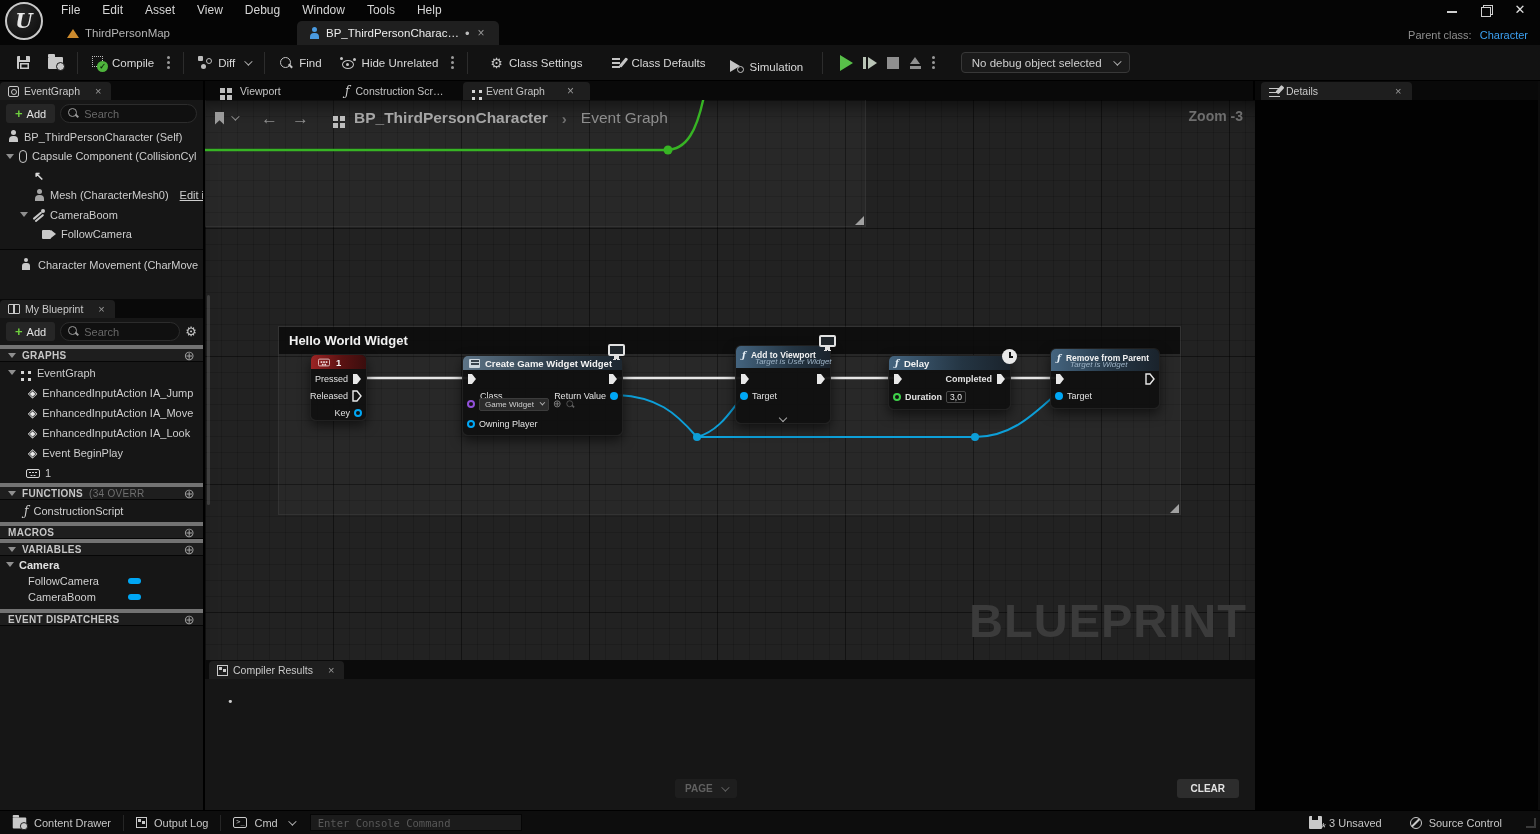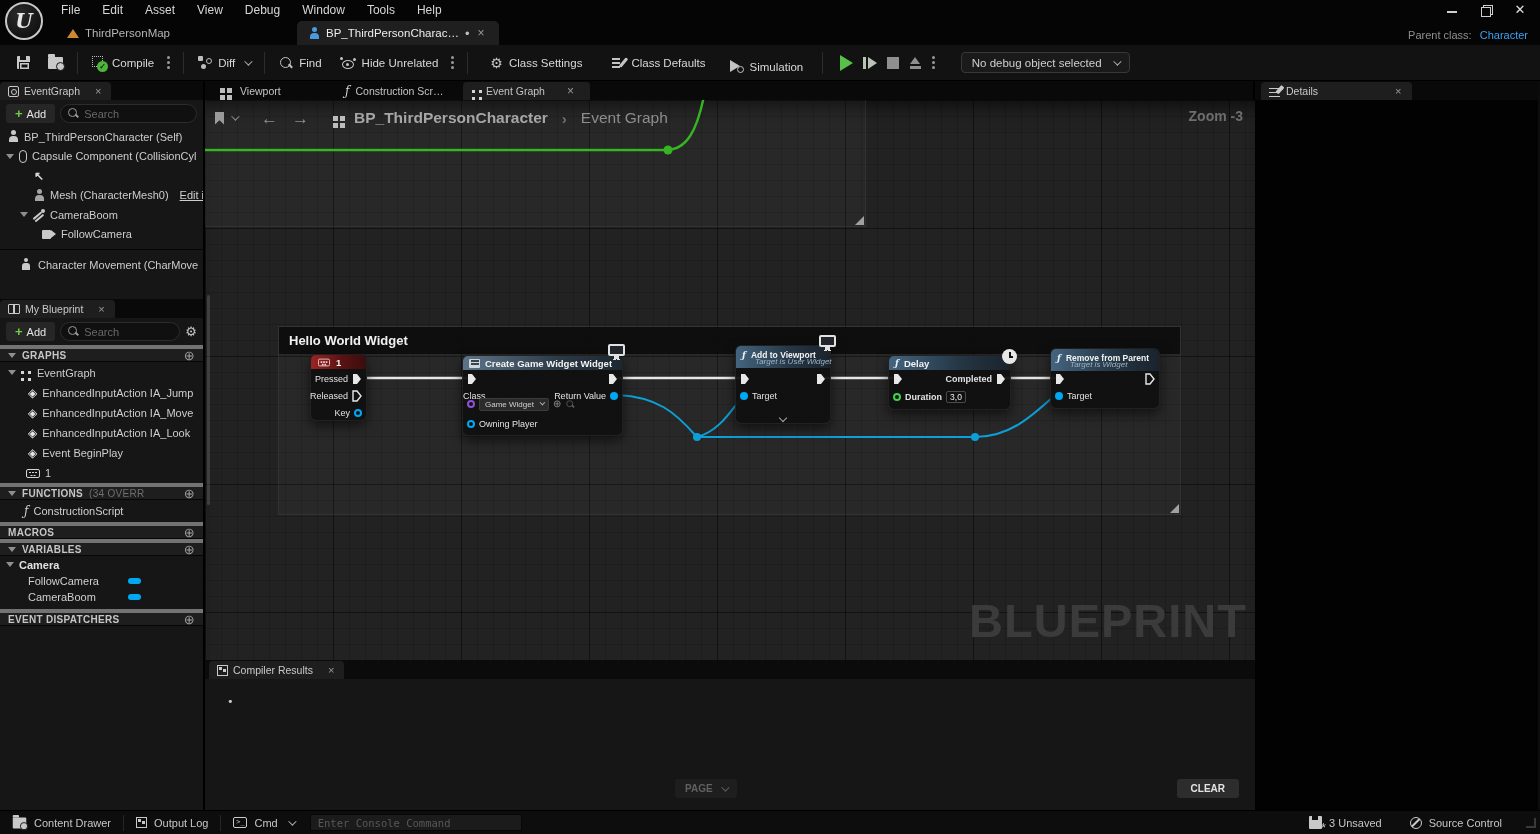--- a/index.html
+++ b/index.html
@@ -592,21 +592,21 @@
           <div class="nrow left" style="top:17px;">
             <svg class="execpin" width="10" height="12" viewBox="0 0 10 12">
                 <polygon points="1,1 5,1 9,6 5,11 1,11" fill="#e8e8e8"></polygon>
               </svg>
           </div>
           <div class="nrow right" style="top:17px;">
             <svg class="execpin" width="10" height="12" viewBox="0 0 10 12">
                 <polygon points="1,1 5,1 9,6 5,11 1,11" fill="#e8e8e8"></polygon>
               </svg>
           </div>
-          <div class="nrow left" style="top:34px;left:0;">
+          <div class="nrow left" style="top:34px;left:17px;">
             <span>Class</span>
           </div>
           <div class="nrow left" style="top:42px;">
             <span class="pin-dot hollow" style="border-color:#9150d8;"></span>
           </div>
           <div class="nrow left" style="top:42px;left:16px;">
             <span class="select-sm">
               <span>Game Widget</span>
               <span class="caret"></span>
             </span>

